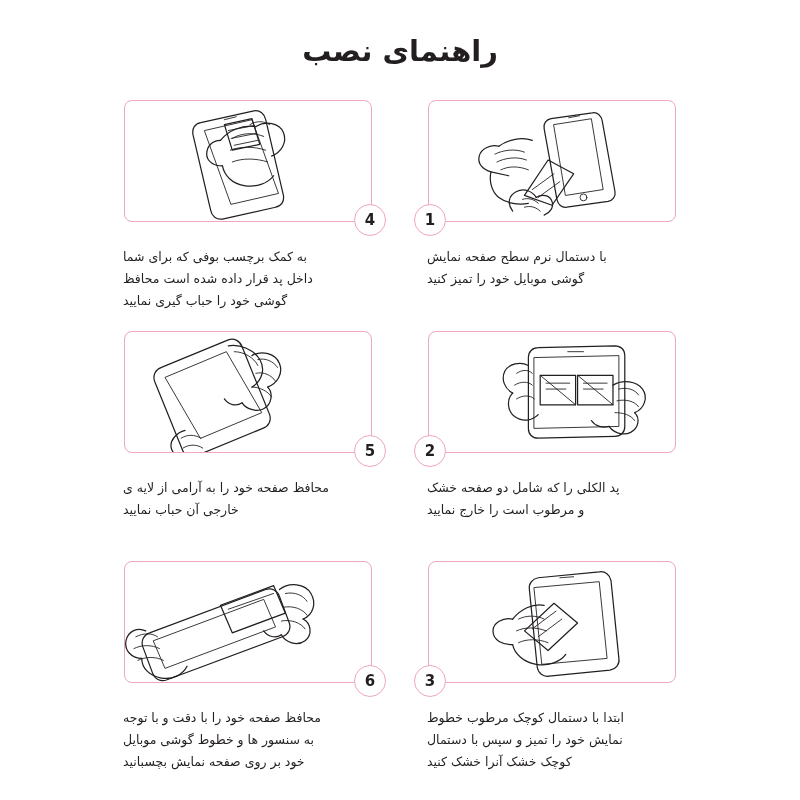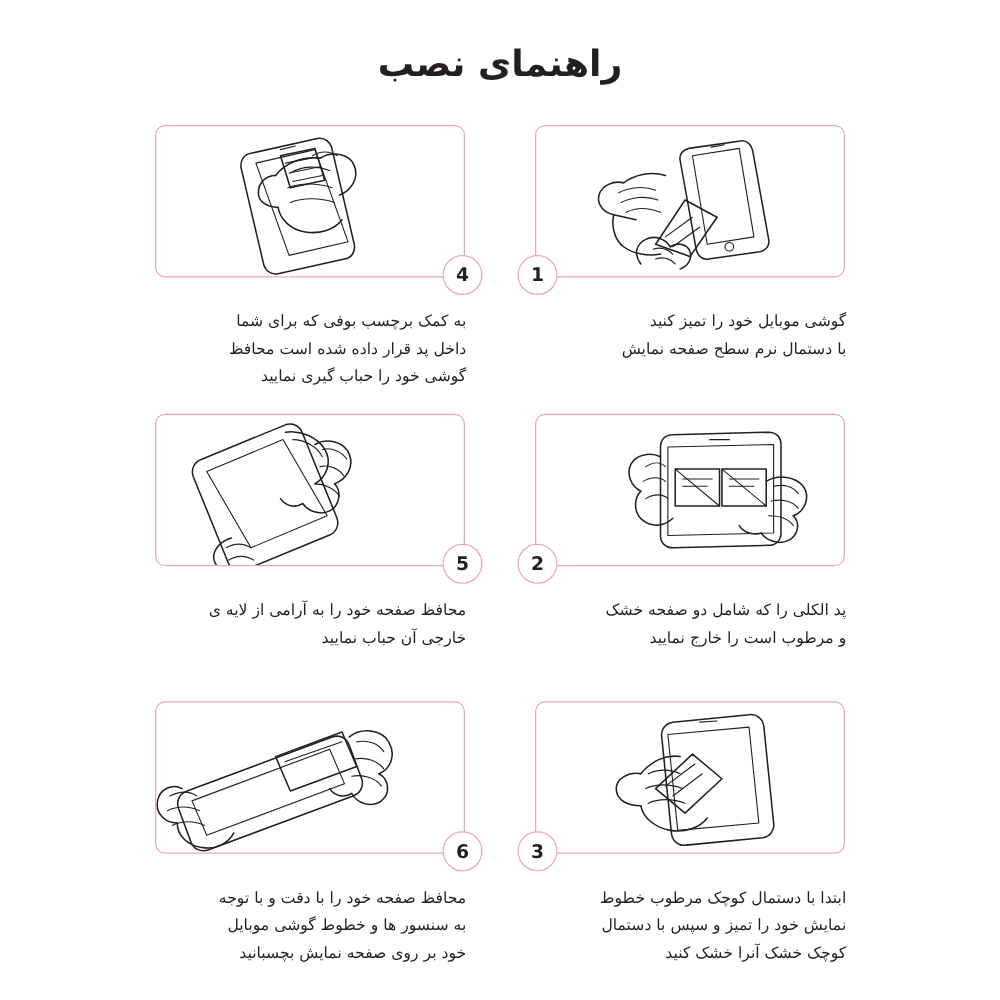--- a/index.html
+++ b/index.html
@@ -88,21 +88,21 @@
     font-family: "DejaVu Sans", "Liberation Sans", sans-serif;
   }
   
   .cell.col-right .step-badge { left: -15px; }
   
   .cell.col-left .step-badge { right: -15px; }
 
   .caption {
     margin-top: 24px;
     width: 250px;
-    text-align: right;
+    text-align: left;
     font-size: 12.5px;
     line-height: 1.75;
     direction: rtl;
     color: #231f20;
   }
   .caption div { white-space: nowrap; }
 
   
   .ln {
     fill: none;
@@ -153,22 +153,22 @@
           <g>
             <path class="ln" d="M84 112 C78 104 80 96 88 92 C96 88 104 92 108 98"></path>
             <path class="ln" d="M108 98 C114 94 122 96 124 102 C126 108 122 114 116 116"></path>
             <path class="ln-thin" d="M94 100 C100 98 106 100 110 104"></path>
             <path class="ln-thin" d="M96 108 C102 106 108 108 112 112"></path>
           </g>
         </svg>
         <div class="step-badge">1</div>
       </div>
       <div class="caption">
+        <div>با دستمال نرم سطح صفحه نمایش</div>
         <div>گوشی موبایل خود را تمیز کنید</div>
-        <div>با دستمال نرم سطح صفحه نمایش</div>
       </div>
     </div>
 
     <div class="cell col-left">
       <div class="illus-box">
         <svg viewBox="0 0 248 122" preserveAspectRatio="xMidYMid meet" aria-hidden="true">
           <g>
             <path class="ln" d="M76 22 L130 10 C136 9 141 13 142 19 L160 96 C161 102 158 107 152 108 L98 120 C92 121 87 117 86 111 L68 34 C67 28 70 23 76 22 Z"></path>
             <path class="ln-thin" d="M80 30 L128 19 L155 94 L107 105 Z"></path>
             <path class="ln-thin" d="M100 19 L112 16"></path>

